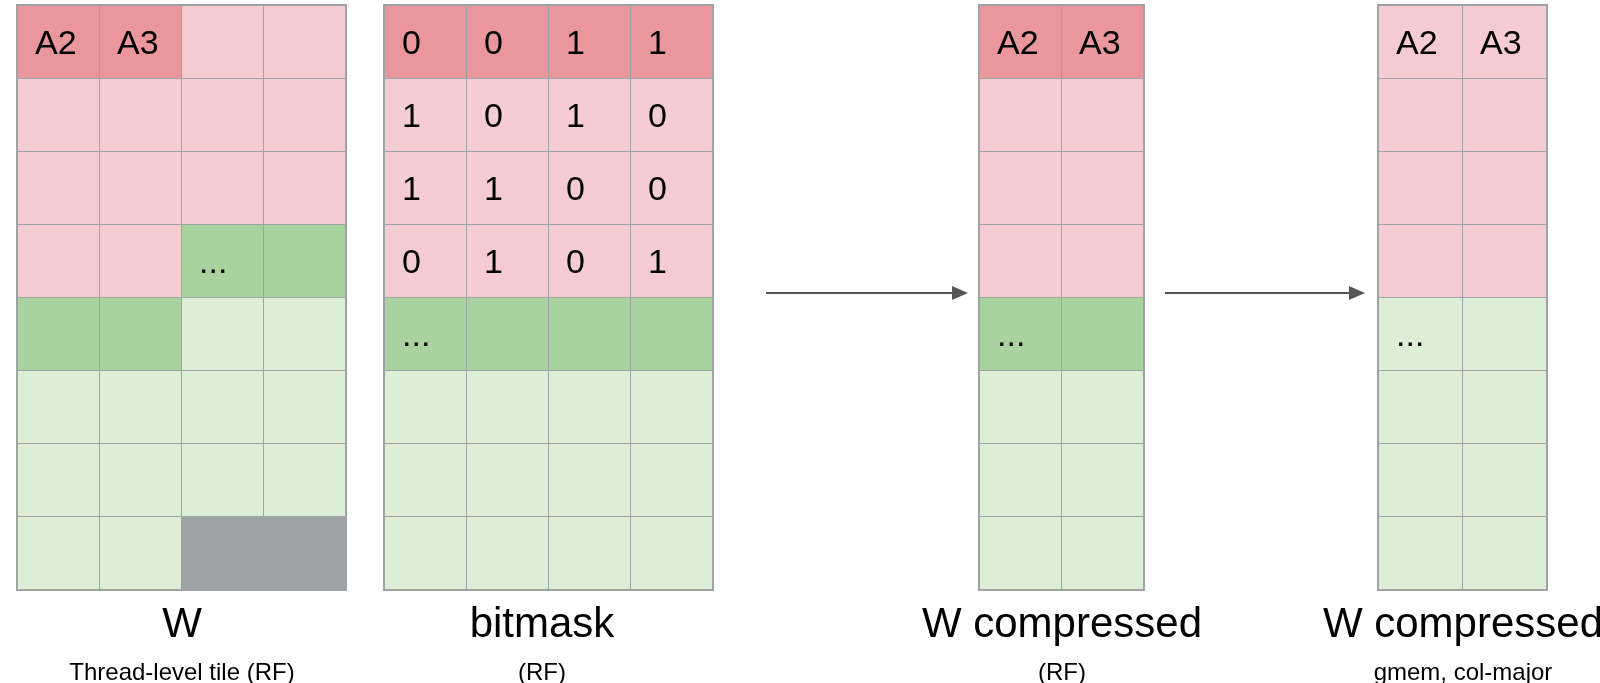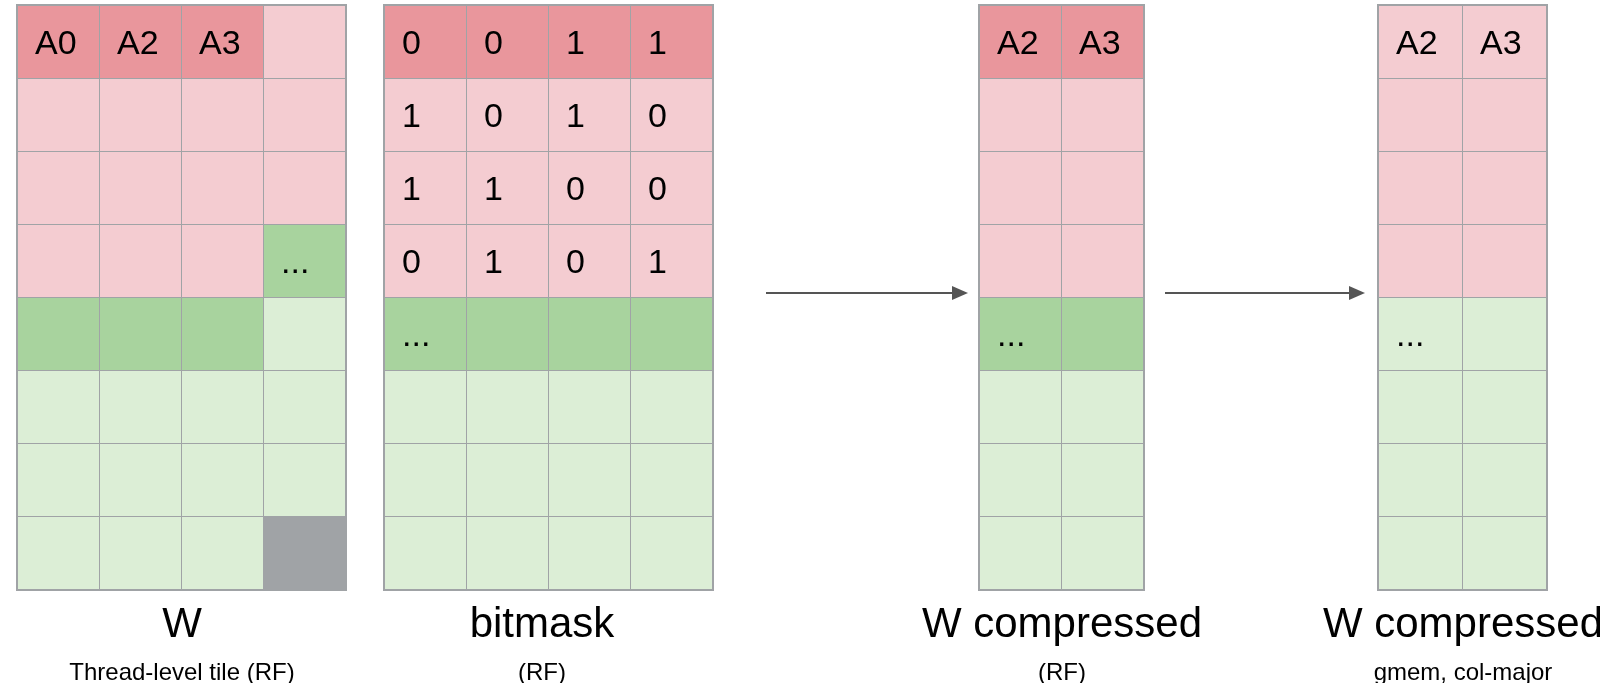--- a/index.html
+++ b/index.html
@@ -90,21 +90,20 @@
   }
   .arrow-0 { left: 766px;  width: 186px; }
   .arrow-1 { left: 1165px; width: 184px; }
 </style>
 </head>
 <body>
 
 <div id="stage">
 
   <div class="grid grid-0" style="grid-template-columns: repeat(4, auto);">
-      <div class="cell row-red">A0</div>
       <div class="cell row-red">A2</div>
       <div class="cell row-red">A3</div>
       <div class="cell row-pink"></div>
       <div class="cell row-pink"></div>
       <div class="cell row-pink"></div>
       <div class="cell row-pink"></div>
       <div class="cell row-pink"></div>
       <div class="cell row-pink"></div>
       <div class="cell row-pink"></div>
       <div class="cell row-pink"></div>

